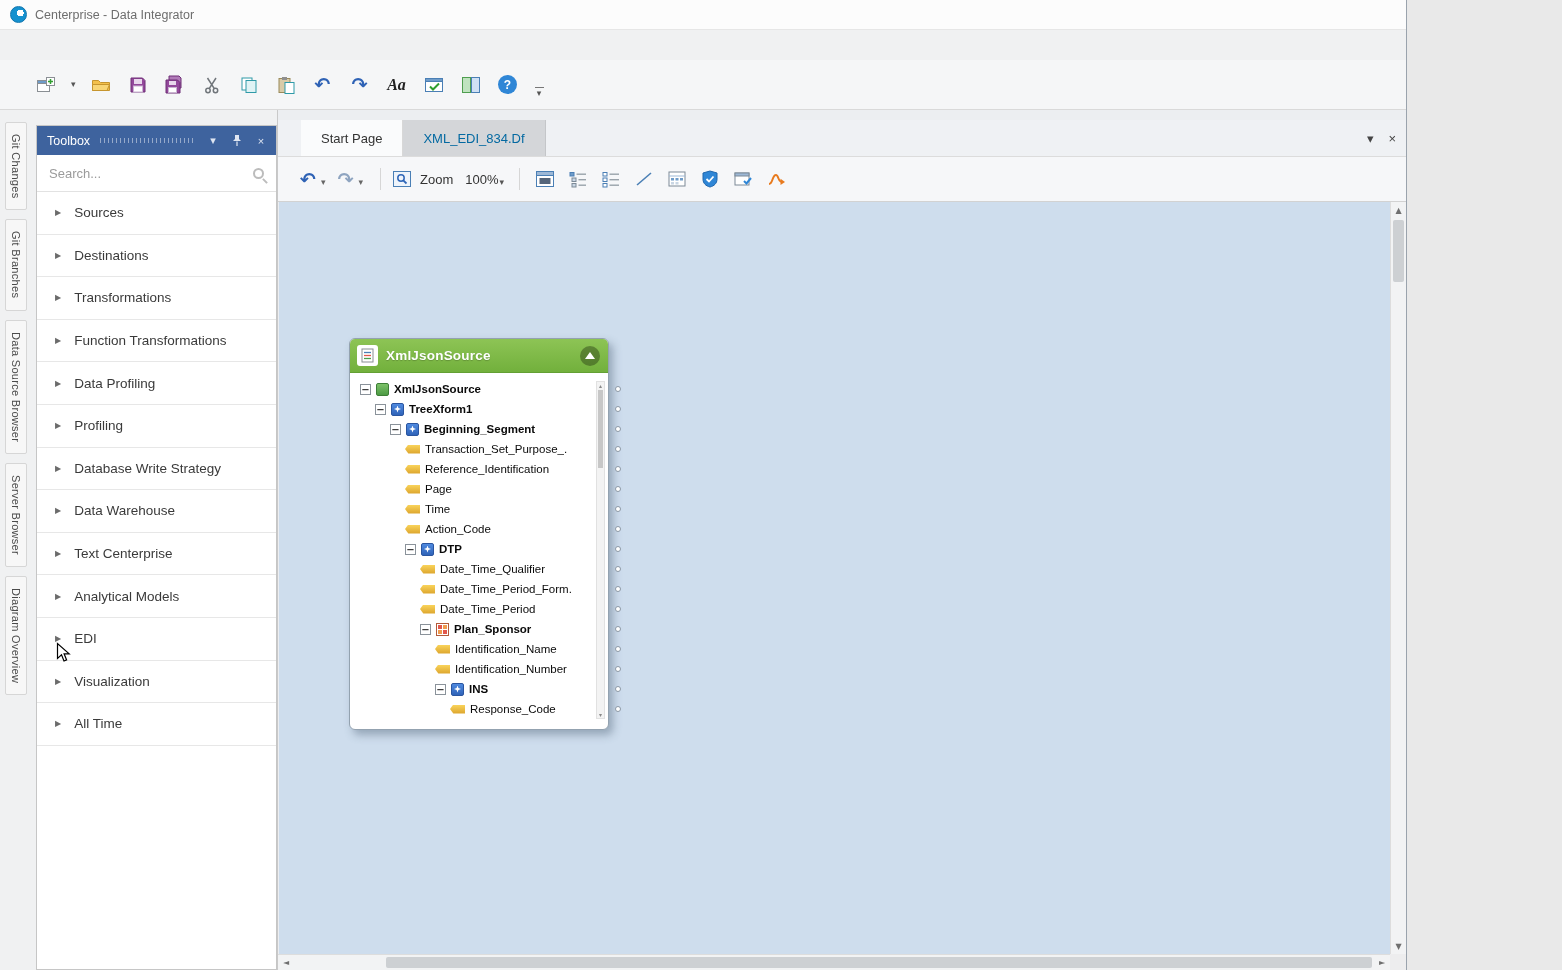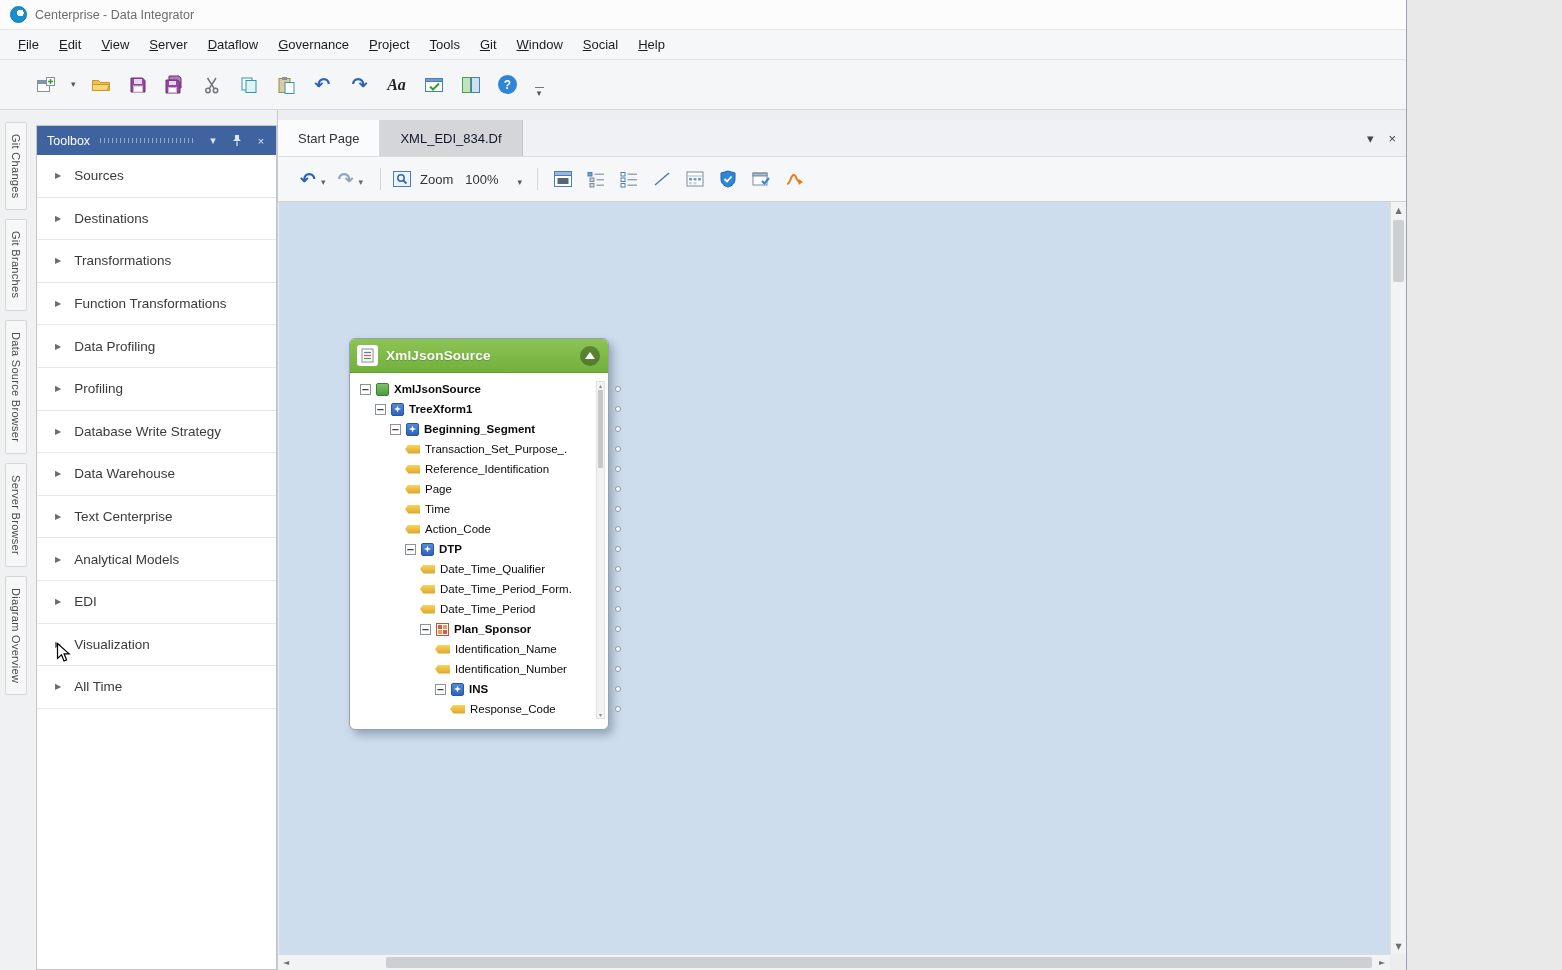--- a/index.html
+++ b/index.html
@@ -45,34 +45,34 @@
   #toolbox-search input::placeholder { color:#9b9b9b; }
   .mag { width:11px; height:11px; border:2px solid #bcbcbc; border-radius:50%; position:relative; flex:none; }
   .mag::after { content:""; position:absolute; width:2px; height:6px; background:#bcbcbc; transform:rotate(-45deg); left:9px; top:8px; }
   .tbx-item { height:42.6px; border-bottom:1px solid #e7e7e7; display:flex; align-items:center; padding-left:18px; cursor:default; }
   .tbx-arrow { font-size:8px; color:#6b6b6b; margin-right:13px; }
   .tbx-label { font-size:13.5px; color:#3a3a3a; }
 
   
   #maincol { position:absolute; left:277px; top:110px; right:0; bottom:0; background:#eceef1; border-left:1px solid #c9c9c9; }
 
-  #tabstrip { position:absolute; left:0; top:10px; right:0; height:36px; display:flex; align-items:stretch; background:#eff1f4; }
+  #tabstrip { position:absolute; left:0; top:10px; right:0; height:36px; display:flex; align-items:stretch; background:#eff1f4;padding-left:23px; }
   .doc-tab { display:flex; align-items:center; padding:0 20px; font-size:13px; color:#333; border-right:1px solid #d8d8d8; background:#fafbfc; cursor:default; }
-  .doc-tab.active { background:#d4d6d9; color:#0f172a; border-right:1px solid #c4c6c9; }
+  .doc-tab.active { background:#d4d6d9; color:#0369a1; border-right:1px solid #c4c6c9; }
   #tab-ctls { position:absolute; right:10px; top:0; height:36px; display:flex; align-items:center; gap:15px; color:#444; }
   #tab-ctls span { font-size:13px; cursor:default; }
 
   
   #dftoolbar { position:absolute; left:0; top:46px; right:0; height:46px; background:#f6f7f9; border-top:1px solid #dcdcdc; border-bottom:1px solid #d2d2d2; display:flex; align-items:center; padding-left:18px; }
   .dbtn { height:28px; min-width:24px; display:grid; place-items:center; border-radius:3px; cursor:default; padding:0 2px; }
   .dcaret { font-size:9px; color:#666; margin:6px 8px 0 1px; cursor:default; }
   .redo-dis { color:#8ea4c0; }
   .vsep { width:1px; height:22px; background:#d6d6d6; margin:0 9px; }
   #zoom-label { font-size:13px; color:#333; margin:0 6px 0 6px; }
-  #zoom-value { font-size:13px; color:#333; display:flex; align-items:flex-end; gap:19px; padding:3px 6px; cursor:default; }
+  #zoom-value { font-size:13px; color:#333; display:flex; align-items:flex-end; gap:1px; padding:3px 6px; cursor:default; }
   .df-icons { display:flex; align-items:center; gap:9px; margin-left:4px; }
 
   
   #canvaswrap { position:absolute; left:0; top:92px; right:0; bottom:0; }
   #canvas { position:absolute; left:1px; top:0; right:16px; bottom:16px; background:#cedded; overflow:hidden;padding-left:24px; }
 
   #vscroll { position:absolute; right:0; top:0; bottom:16px; width:16px; background:#f2f3f4; border-left:1px solid #dddddd; }
   #vscroll .sb-arrow { position:absolute; left:0; width:100%; height:16px; display:grid; place-items:center; font-size:8px; color:#6f6f6f; }
   #vscroll .sb-thumb { position:absolute; left:2px; right:2px; top:18px; height:62px; background:#cdd0d3; border-radius:2px; }
   #hscroll { position:absolute; left:0; right:16px; bottom:0; height:16px; background:#f2f3f4; border-top:1px solid #dddddd; }
@@ -114,34 +114,20 @@
 </head>
 <body>
 
 <div id="app">
 
   <div id="titlebar">
     <span id="logo"></span>
     <span id="titletext">Centerprise - Data Integrator</span>
   </div>
 
-  <div id="menubar">
-    <span class="menu-item">File</span>
-    <span class="menu-item">Edit</span>
-    <span class="menu-item">View</span>
-    <span class="menu-item">Server</span>
-    <span class="menu-item">Dataflow</span>
-    <span class="menu-item">Governance</span>
-    <span class="menu-item">Project</span>
-    <span class="menu-item">Tools</span>
-    <span class="menu-item">Git</span>
-    <span class="menu-item">Window</span>
-    <span class="menu-item">Social</span>
-    <span class="menu-item">Help</span>
-  </div>
 
   <div id="maintoolbar">
     <span class="tbtn">
       <svg width="20" height="18">
           <rect x="1.5" y="4.5" width="12" height="11" fill="#fff" stroke="#8a8f94"></rect>
           <rect x="1.5" y="4.5" width="12" height="3" fill="#6f9cc9" stroke="#8a8f94"></rect>
           <rect x="10.5" y="1.5" width="8" height="8" fill="#fff" stroke="#8a8f94"></rect>
           <path d="M14.5 3 v5 M12 5.5 h5" stroke="#2f9e2f" stroke-width="1.5" fill="none"></path>
         </svg>
     </span>
@@ -231,20 +217,24 @@
       <span id="toolbox-title">Toolbox</span>
       <span id="toolbox-grip"></span>
       <span class="tbx-ctl g">▾</span>
       <span class="tbx-ctl">
         <svg width="10" height="13">
             <path d="M3 1 h4 v4 l2 2 H1 l2 -2 Z" fill="#dfe6f2"></path>
             <rect x="4.4" y="7.5" width="1.2" height="4.5" fill="#dfe6f2"></rect>
           </svg>
       </span>
       <span class="tbx-ctl">×</span>
+    </div>
+    <div id="toolbox-search">
+      <input type="text" placeholder="Search..." style="">
+      <span class="mag"></span>
     </div>
     <div>
       <div class="tbx-item">
           <span class="tbx-arrow g">▶</span>
           <span class="tbx-label">Sources</span>
         </div>
       <div class="tbx-item">
           <span class="tbx-arrow g">▶</span>
           <span class="tbx-label">Destinations</span>
         </div>

